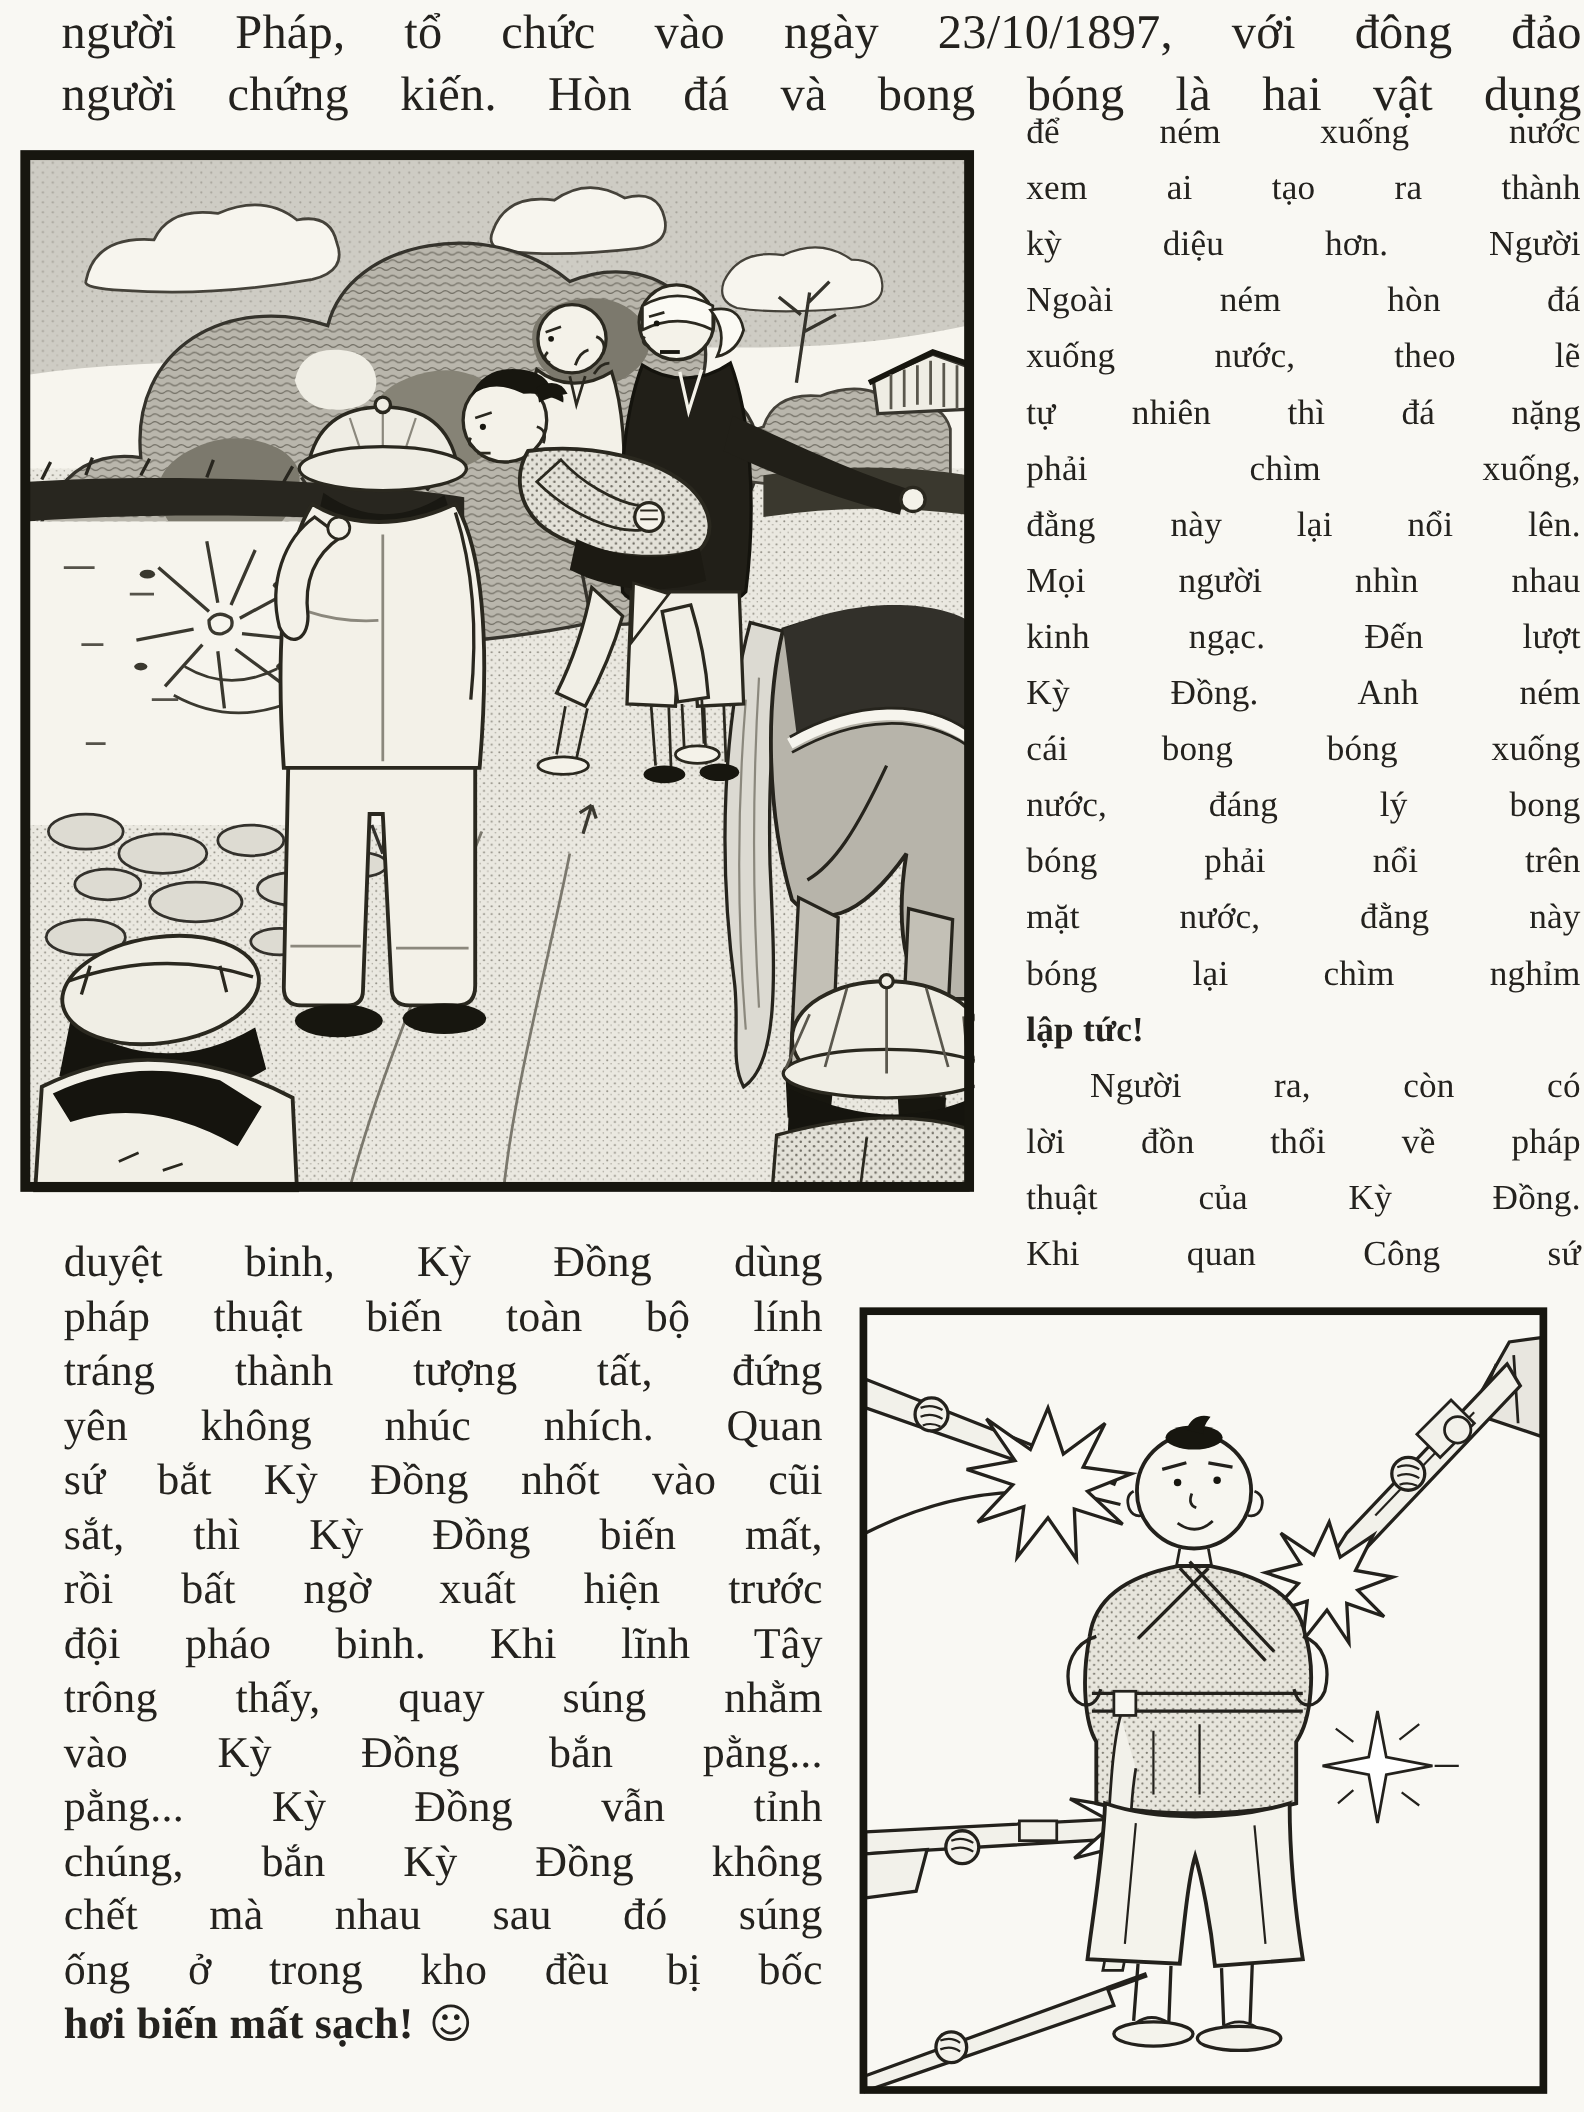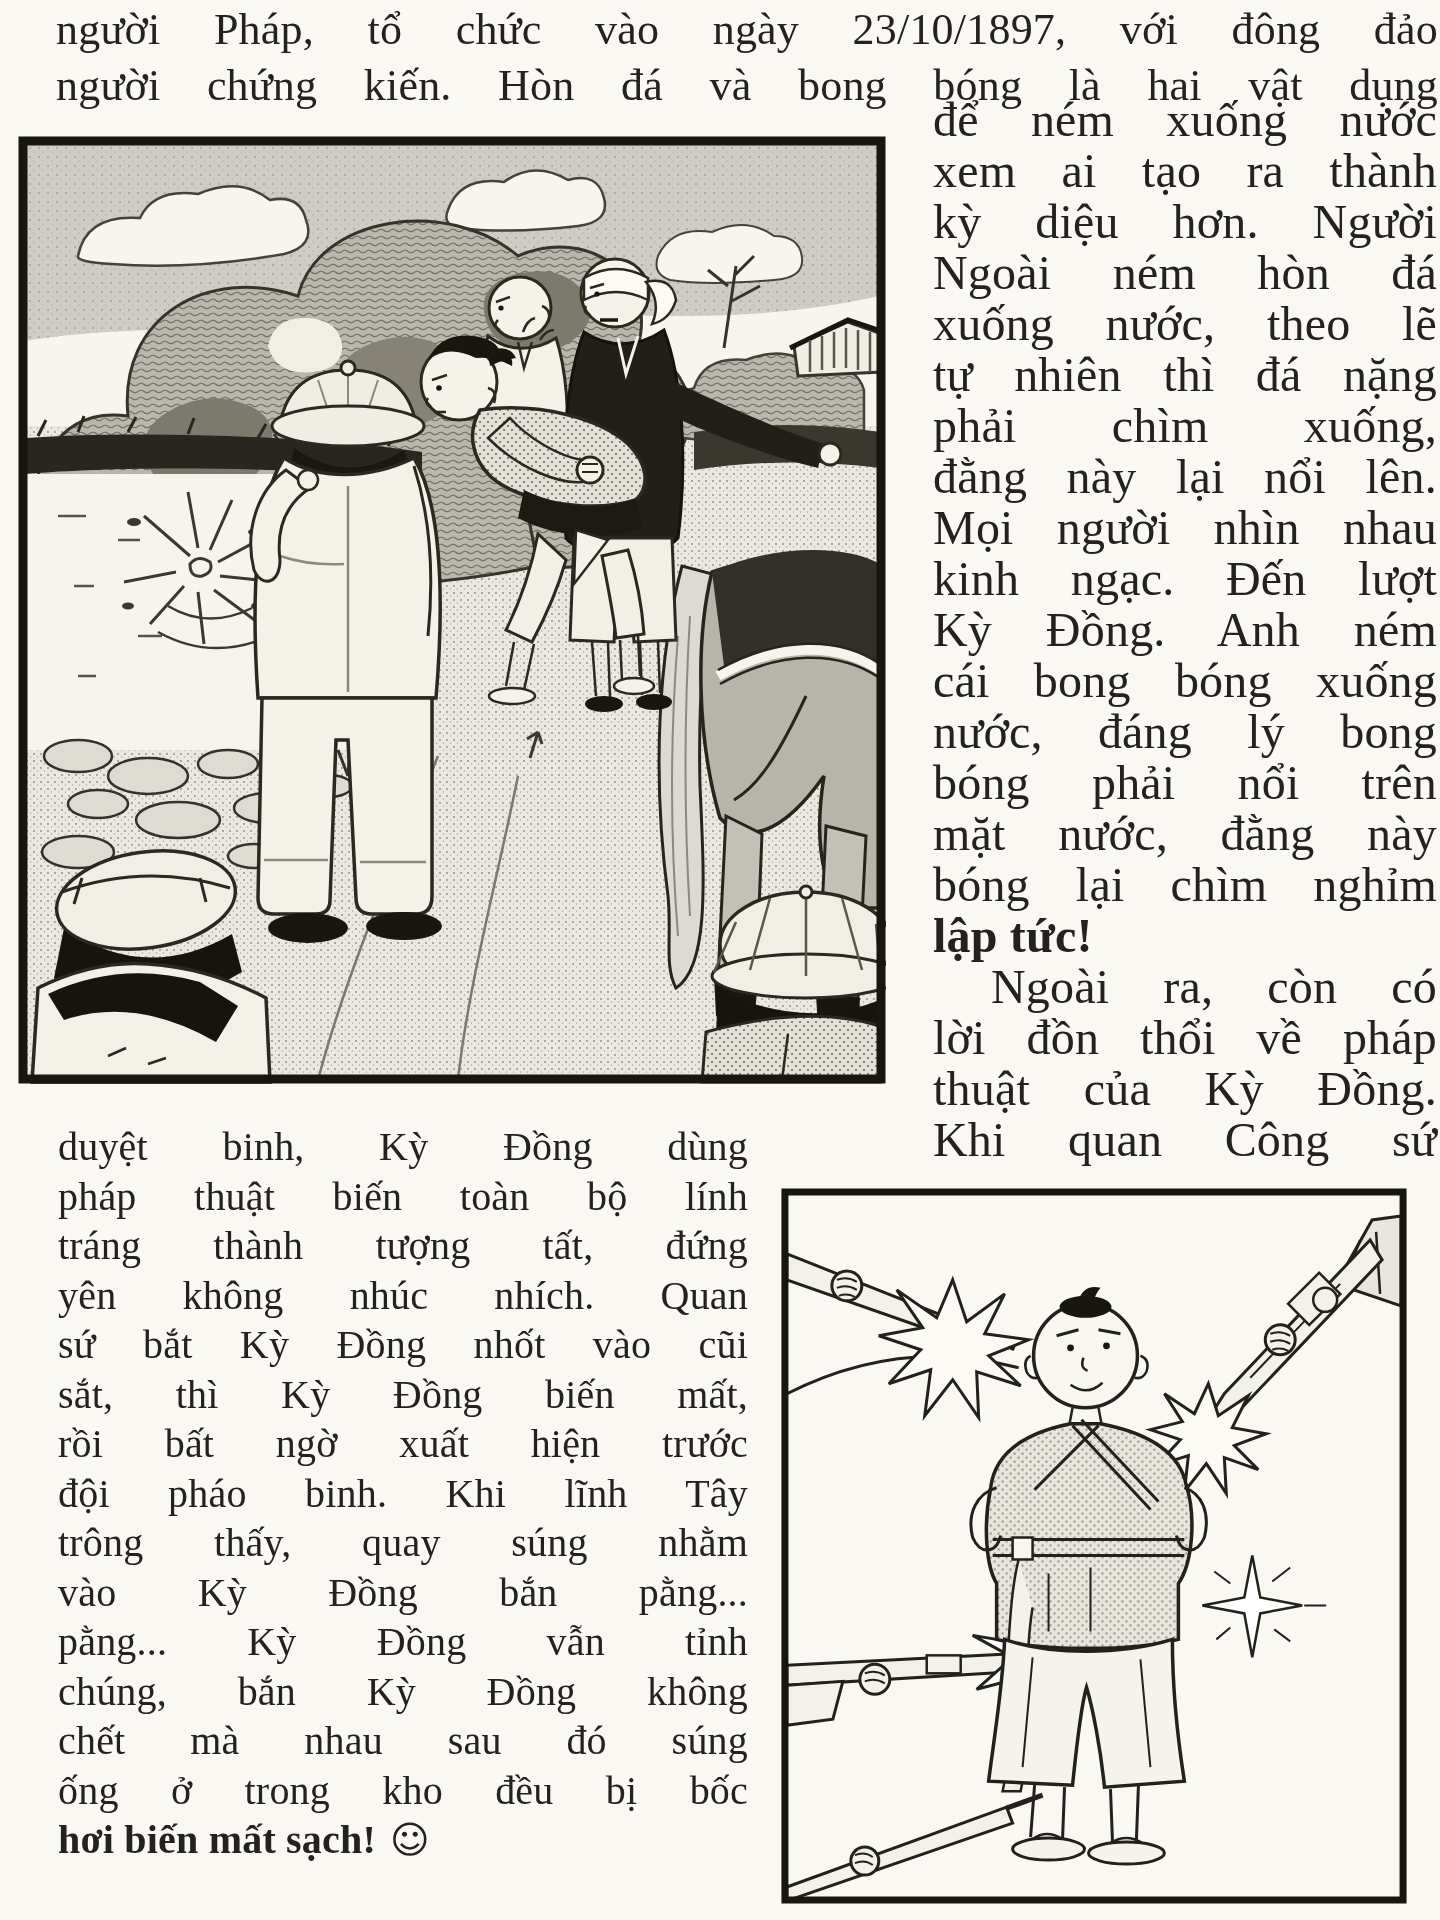--- a/index.html
+++ b/index.html
@@ -5,21 +5,21 @@
   html,body{margin:0;padding:0;}
   body{
     width:1440px;height:1920px;position:relative;overflow:hidden;
     background:#f9f8f3;
     font-family:"Liberation Serif","DejaVu Serif",serif;
     color:#24221e;
   }
   .abs{position:absolute;}
   
   .intro{left:56px;top:2px;width:1382px;font-size:44px;line-height:56px;}
-  .colr{left:933px;top:94px;width:504px;font-size:48px;line-height:51px;}
+  .colr{left:933px;top:94px;width:504px;font-size:32px;line-height:51px;}
   .colb{left:58px;top:1122px;width:690px;font-size:40px;line-height:49.5px;}
   .ln{
     text-align:justify;
     text-align-last:justify;
     -moz-text-align-last:justify;
     white-space:nowrap;
     letter-spacing:.2px;
   }
   .ln.last{text-align-last:left;font-weight:bold;-moz-text-align-last:left;}
   .ln.ind{text-indent:58px;}
@@ -234,21 +234,21 @@
     <div class="ln">đằng này lại nổi lên.</div>
     <div class="ln">Mọi người nhìn nhau</div>
     <div class="ln">kinh ngạc. Đến lượt</div>
     <div class="ln">Kỳ Đồng. Anh ném</div>
     <div class="ln">cái bong bóng xuống</div>
     <div class="ln">nước, đáng lý bong</div>
     <div class="ln">bóng phải nổi trên</div>
     <div class="ln">mặt nước, đằng này</div>
     <div class="ln">bóng lại chìm nghỉm</div>
     <div class="ln last">lập tức!</div>
-    <div class="ln ind">Ngoài ra, còn có</div>
+    <div class="ln ind">Người ra, còn có</div>
     <div class="ln">lời đồn thổi về pháp</div>
     <div class="ln">thuật của Kỳ Đồng.</div>
     <div class="ln">Khi quan Công sứ</div>
   </section>
 
   <section class="abs colb">
     <div class="ln">duyệt binh, Kỳ Đồng dùng</div>
     <div class="ln">pháp thuật biến toàn bộ lính</div>
     <div class="ln">tráng thành tượng tất, đứng</div>
     <div class="ln">yên không nhúc nhích. Quan</div>

